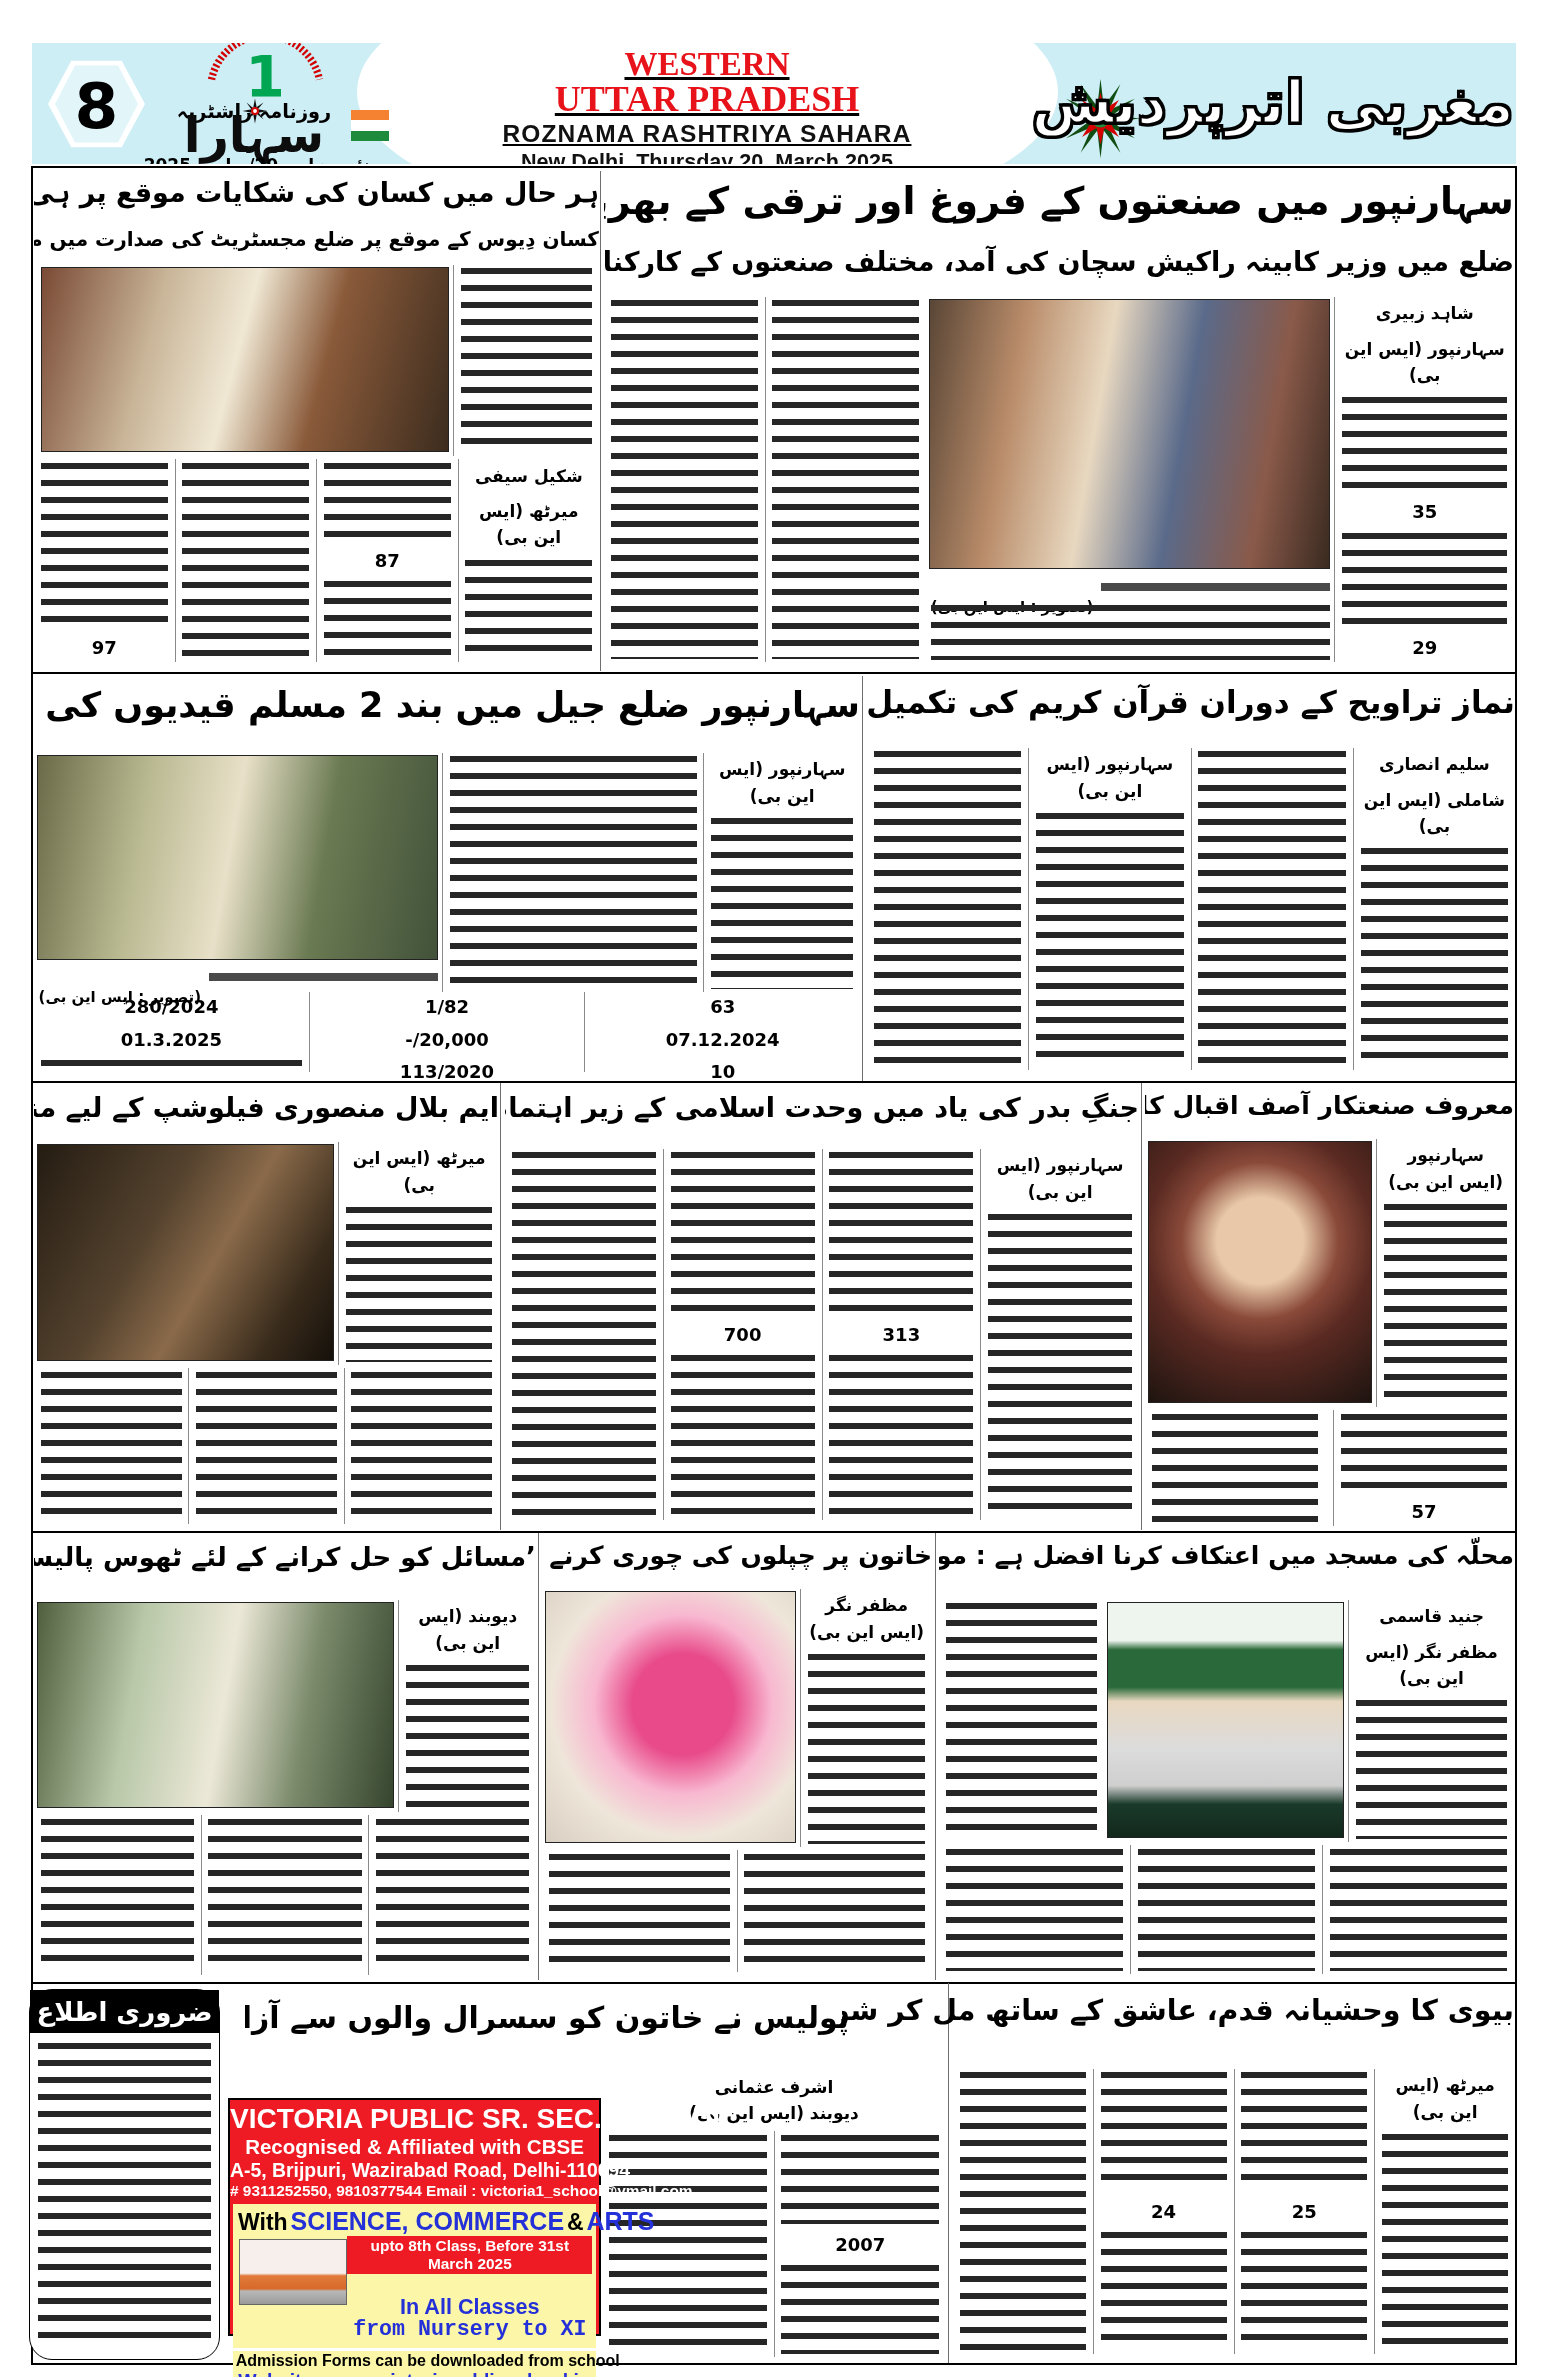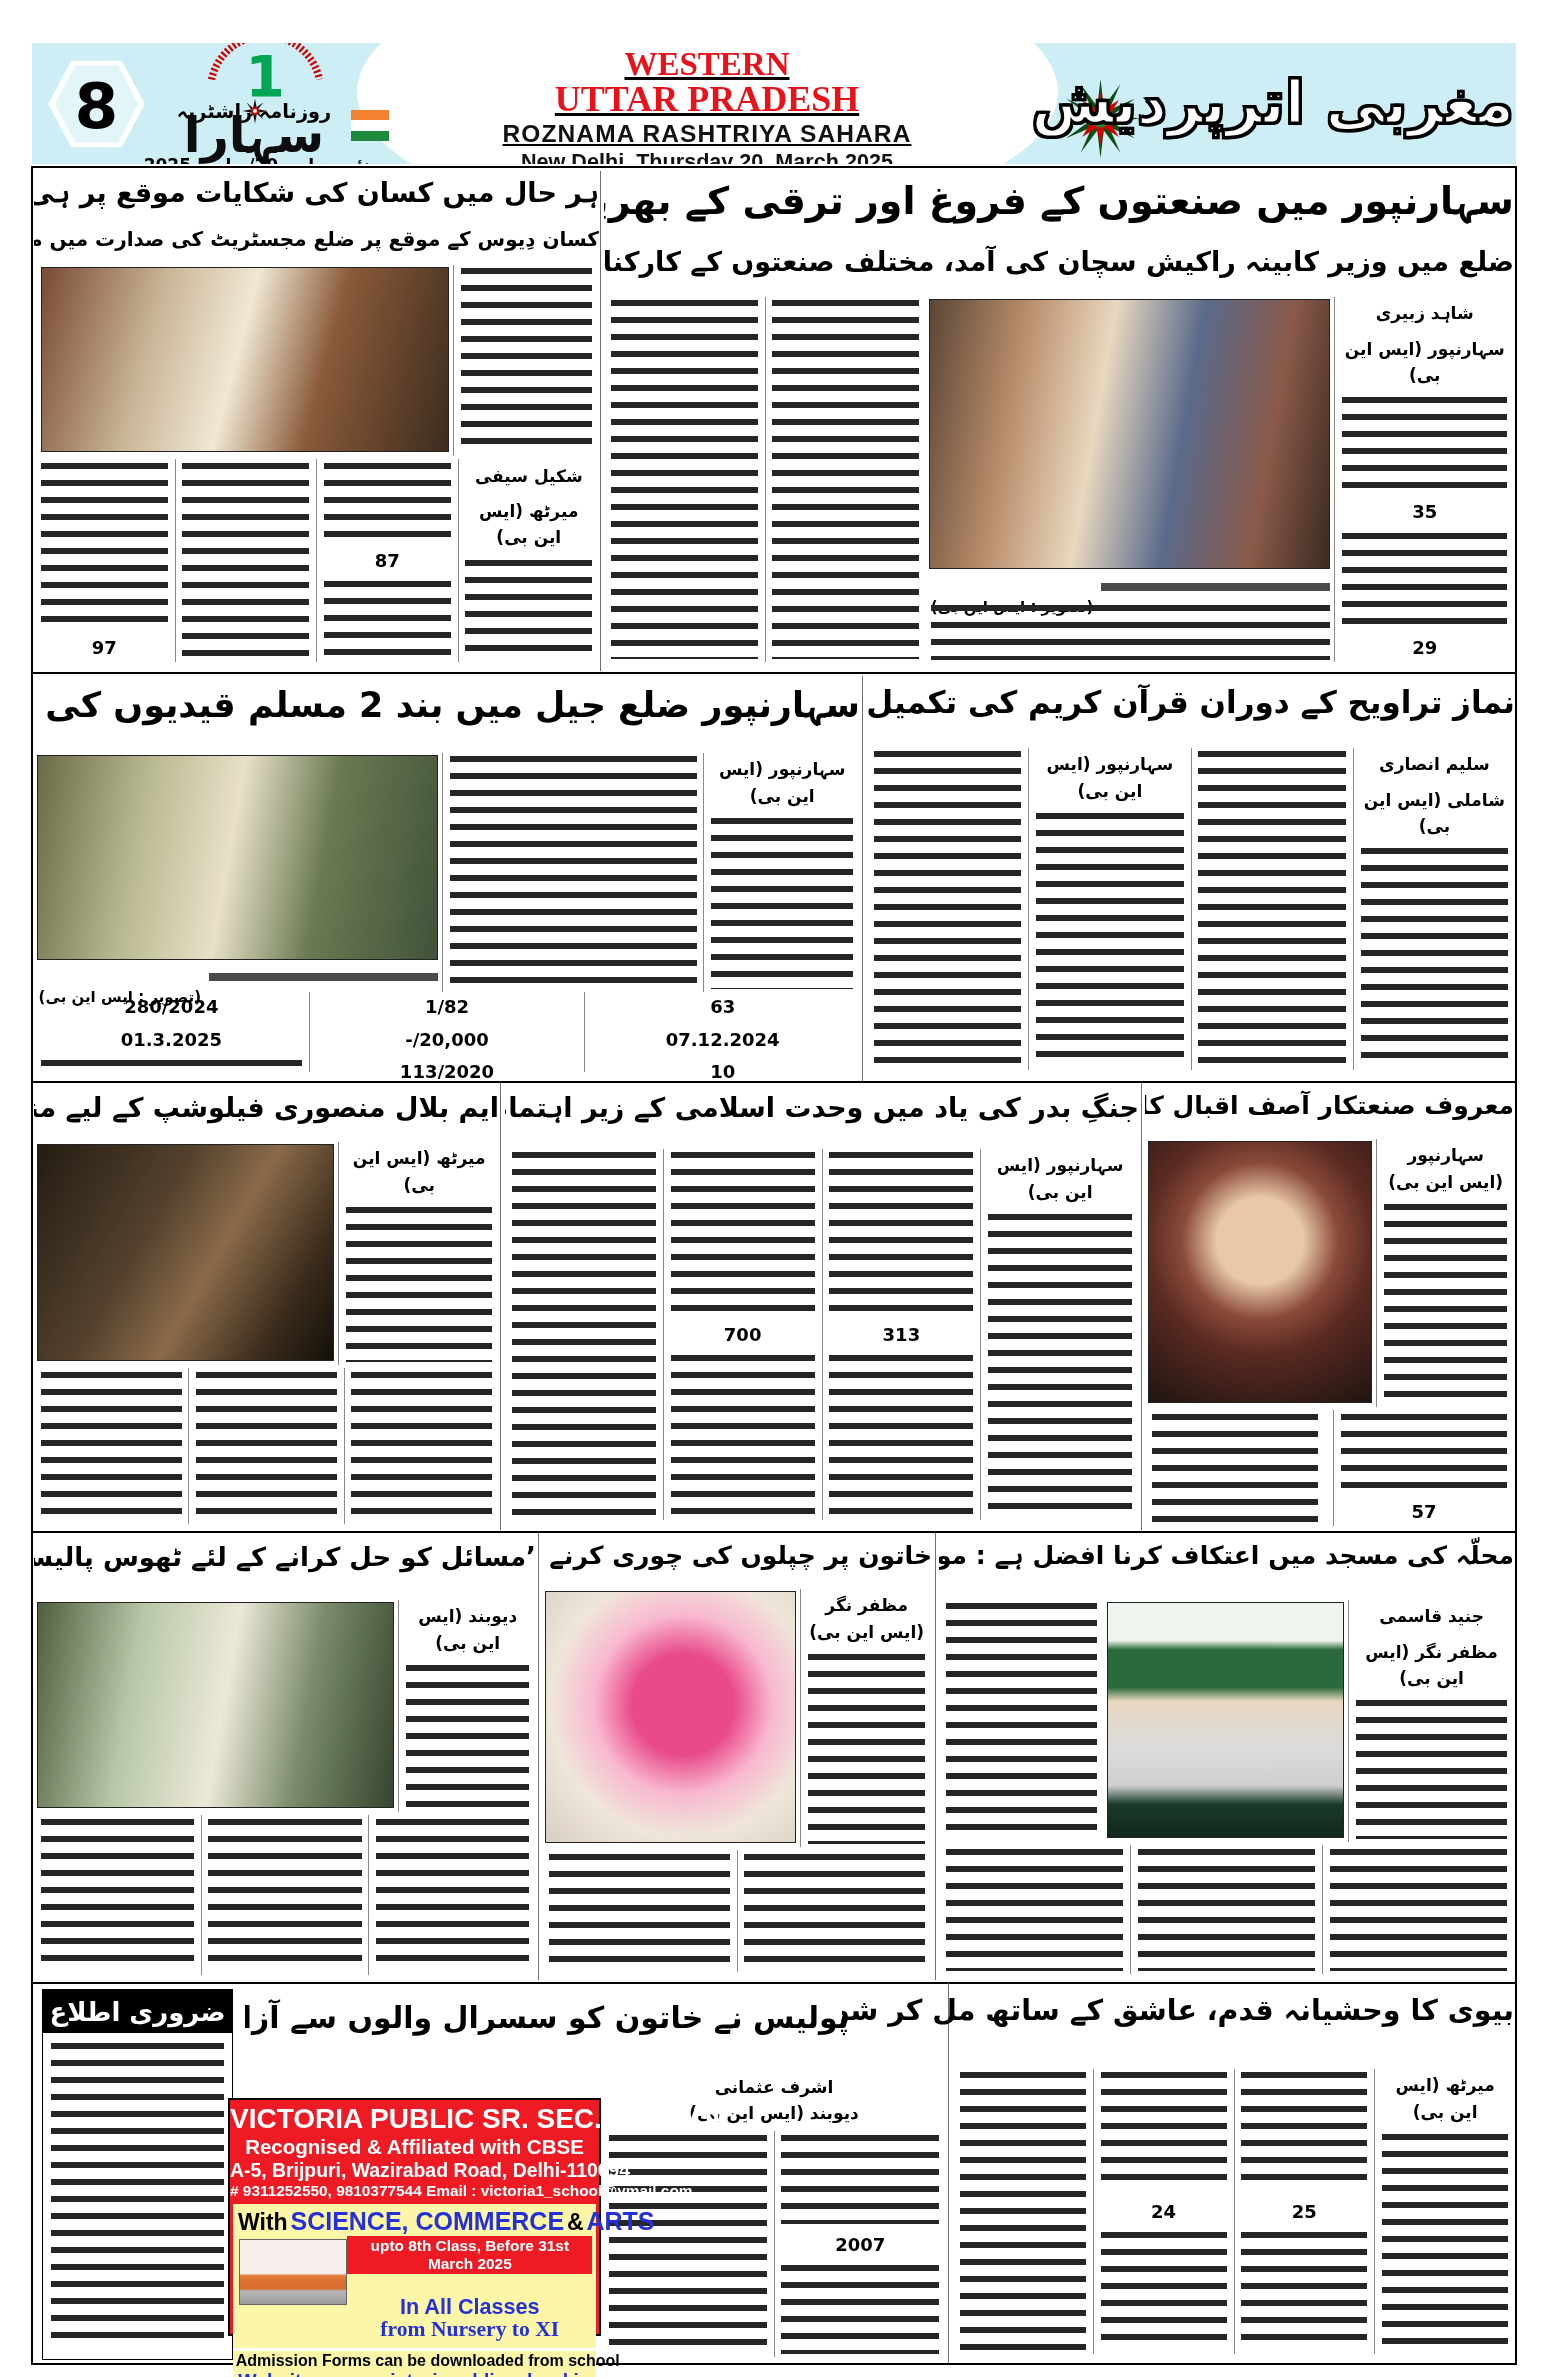--- a/index.html
+++ b/index.html
@@ -409,21 +409,21 @@
           <div class="stripes"></div>
         </div>
       <div class="col">
           <div class="stripes"></div>
         </div>
     </div>
   </div>
 
   <div class="hrule" style="left:32px;top:1982px;width:1484px;height:1.7px;"></div>
 
-  <div class="abs notice" style="left:42px;top:1989px;width:189px;height:369px;">
+  <div class="abs notice" style="left:29px;top:1989px;width:189px;height:369px;border-radius:23px;">
     <div class="notice-bar rtl" style="height:43px;">ضروری اطلاع</div>
     <div style="padding:10.3px 8px;height:302px;">
       <div class="stripes" style="height:100%;"></div>
     </div>
   </div>
 
   <div class="abs headline rtl" style="left:245px;top:1995px;width:604px;font-size:30px;height:68px;">پولیس نے خاتون کو سسرال والوں سے آزادی دلائی</div>
   <div class="story" style="left:602px;top:2074px;width:344px;height:285px;">
     <div class="byline">اشرف عثمانی</div>
     <div class="byline">دیوبند (ایس این بی)</div>
@@ -450,21 +450,21 @@
         <span class="ad-blue" style="font-family:'Liberation Sans',sans-serif;font-weight:700;font-size:25px;">SCIENCE, COMMERCE</span>
         <span style="font-family:'Liberation Sans',sans-serif;font-weight:700;font-size:23px;color:#000;">&amp;</span>
         <span class="ad-blue" style="font-family:'Liberation Sans',sans-serif;font-weight:700;font-size:25px;">ARTS</span>
       </div>
       <div class="photo" style="position:absolute;left:5.7px;top:35px;width:106px;height:64px;border:0.6px solid #666;
                   background:linear-gradient(180deg,#f6efec 0%,#f6efec 52%,#e07a3a 56%,#d86a2a 76%,#b8b8b8 80%,#9a9a9a 100%);"></div>
       <div class="ad-redbox" style="position:absolute;left:114px;top:32px;right:3.4px;padding:1.1px 0;">
         <div style="font-family:'Liberation Sans',sans-serif;font-weight:700;font-size:15.4px;">upto 8th Class, Before 31st March 2025</div>
       </div>
       <div class="ad-blue" style="position:absolute;left:114px;top:90px;right:3.4px;text-align:center;font-family:'Liberation Sans',sans-serif;font-weight:700;font-size:21.6px;">In All Classes</div>
-      <div class="ad-blue" style="position:absolute;left:114px;top:113px;right:3.4px;text-align:center;font-family:Liberation Serif, serif;font-weight:700;font-size:21.6px;">from Nursery to XI</div>
+      <div class="ad-blue" style="position:absolute;left:114px;top:113px;right:3.4px;text-align:center;font-family:Liberation Mono, monospace;font-weight:700;font-size:21.6px;">from Nursery to XI</div>
     </div>
     <div class="ad-yellow" style="margin:0 3.4px 3.4px 3.4px;padding:1.1px 2.3px;">
       <div style="text-align:center;font-family:'Liberation Sans',sans-serif;font-weight:700;font-size:16px;color:#000;white-space:nowrap;">Admission Forms can be downloaded from school</div>
       <div class="ad-blue" style="text-align:center;font-family:'Liberation Sans',sans-serif;font-weight:700;font-size:19.4px;white-space:nowrap;">Website : www.victoriapublicschool.in</div>
 
     </div>
   </div>
 
   <div class="vrule" style="left:948px;top:1983px;height:380px;"></div>
   <div class="story" style="left:953px;top:1989px;width:562px;height:371px;overflow:visible;">

